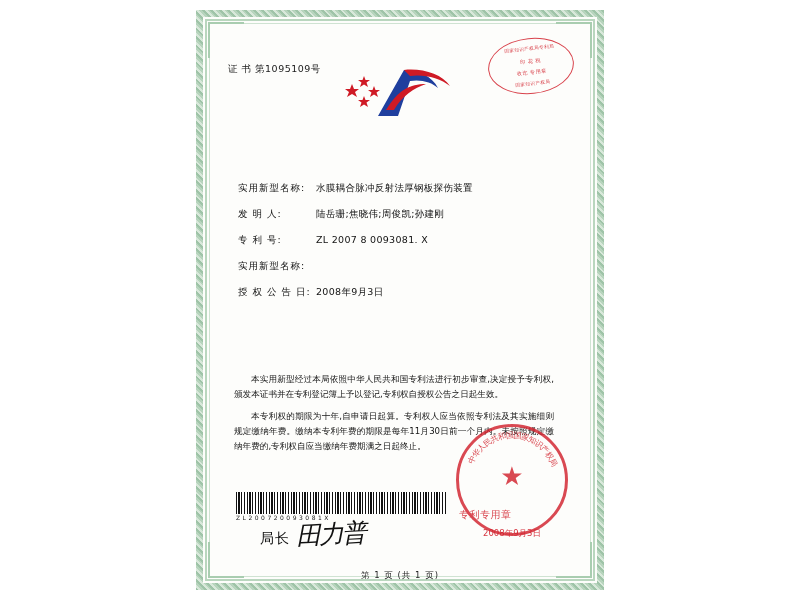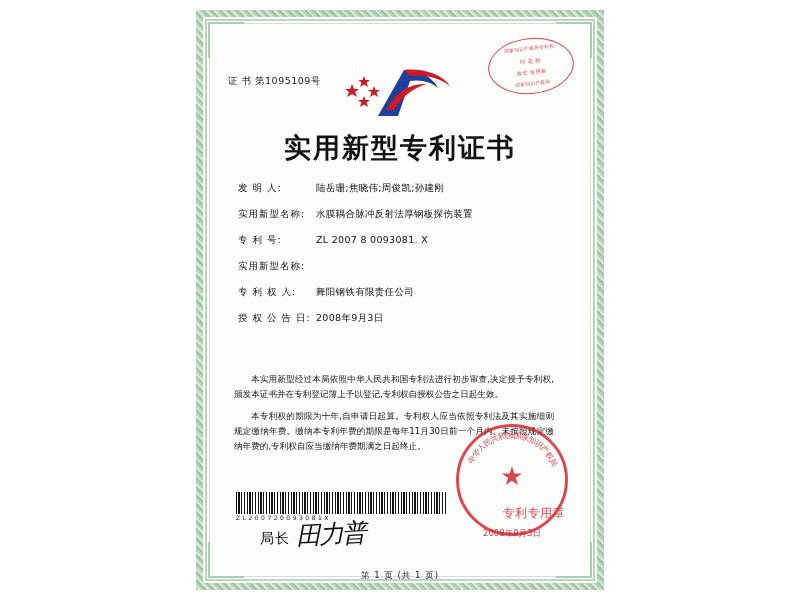--- a/index.html
+++ b/index.html
@@ -74,21 +74,20 @@
   }
   
   .cert-no {
     position: absolute;
     left: 10px;
     top: 33px;
     font-size: 9.5px;
     color: #1a1a1a;
     letter-spacing: 0.5px;
     font-family: "DejaVu Sans", sans-serif;
-    margin-top: 12px;
   }
   
   .top-seal {
     position: absolute;
     right: 8px;
     top: 8px;
     width: 86px;
     height: 56px;
     border: 1.6px solid #d2222d;
     border-radius: 50%;
@@ -245,22 +244,22 @@
     left: 50%;
     top: 46%;
     transform: translate(-50%,-50%);
     font-size: 26px;
     line-height: 1;
   }
   .main-seal .bottom-label {
     position: absolute;
     left: 0; right: 0;
     bottom: 11px;
-    text-align: right;
-    font-size: 12px;
+    text-align: left;
+    font-size: 10px;
     letter-spacing: 0.5px;
   }
   .seal-date {
     position: absolute;
     right: 16px;
     bottom: 30px;
     width: 108px;
     text-align: center;
     font-size: 8.5px;
     color: #d2222d;
@@ -308,41 +307,36 @@
           <path d="M46 48 C58 28 70 22 86 22 C74 26 62 34 54 48 Z" fill="#cf1a25"></path>
           <g fill="#cf1a25">
             <polygon points="12,22 14,27 19,27 15,30 17,35 12,32 7,35 9,30 5,27 10,27"></polygon>
             <polygon points="24,14 25.5,18 30,18 26.5,20.5 28,25 24,22.5 20,25 21.5,20.5 18,18 22.5,18"></polygon>
             <polygon points="24,34 25.5,38 30,38 26.5,40.5 28,45 24,42.5 20,45 21.5,40.5 18,38 22.5,38"></polygon>
             <polygon points="34,24 35.5,28 40,28 36.5,30.5 38,35 34,32.5 30,35 31.5,30.5 28,28 32.5,28"></polygon>
           </g>
         </svg>
       </div>
 
-      <div class="title">实用新型专利证书</div>
 
       <div class="fields">
+        <div class="field">
+          <div class="lbl">实用新型名称:</div>
+          <div class="val">水膜耦合脉冲反射法厚钢板探伤装置</div>
+        </div>
         <div class="field">
           <div class="lbl">发 明 人:</div>
           <div class="val">陆岳珊;焦晓伟;周俊凯;孙建刚</div>
         </div>
         <div class="field">
-          <div class="lbl">实用新型名称:</div>
-          <div class="val">水膜耦合脉冲反射法厚钢板探伤装置</div>
-        </div>
-        <div class="field">
           <div class="lbl">专 利 号:</div>
           <div class="val">ZL 2007 8 0093081. X</div>
         </div>
         <div class="field">
           <div class="lbl">实用新型名称:</div>
-        </div>
-        <div class="field">
-          <div class="lbl">专 利 权 人:</div>
-          <div class="val">舞阳钢铁有限责任公司</div>
         </div>
         <div class="field">
           <div class="lbl">授 权 公 告 日:</div>
           <div class="val">2008年9月3日</div>
         </div>
       </div>
 
       <div class="paragraphs">
         <p>本实用新型经过本局依照中华人民共和国专利法进行初步审查,决定授予专利权,颁发本证书并在专利登记簿上予以登记,专利权自授权公告之日起生效。</p>
         <p>本专利权的期限为十年,自申请日起算。专利权人应当依照专利法及其实施细则规定缴纳年费。缴纳本专利年费的期限是每年11月30日前一个月内。未按照规定缴纳年费的,专利权自应当缴纳年费期满之日起终止。</p>

